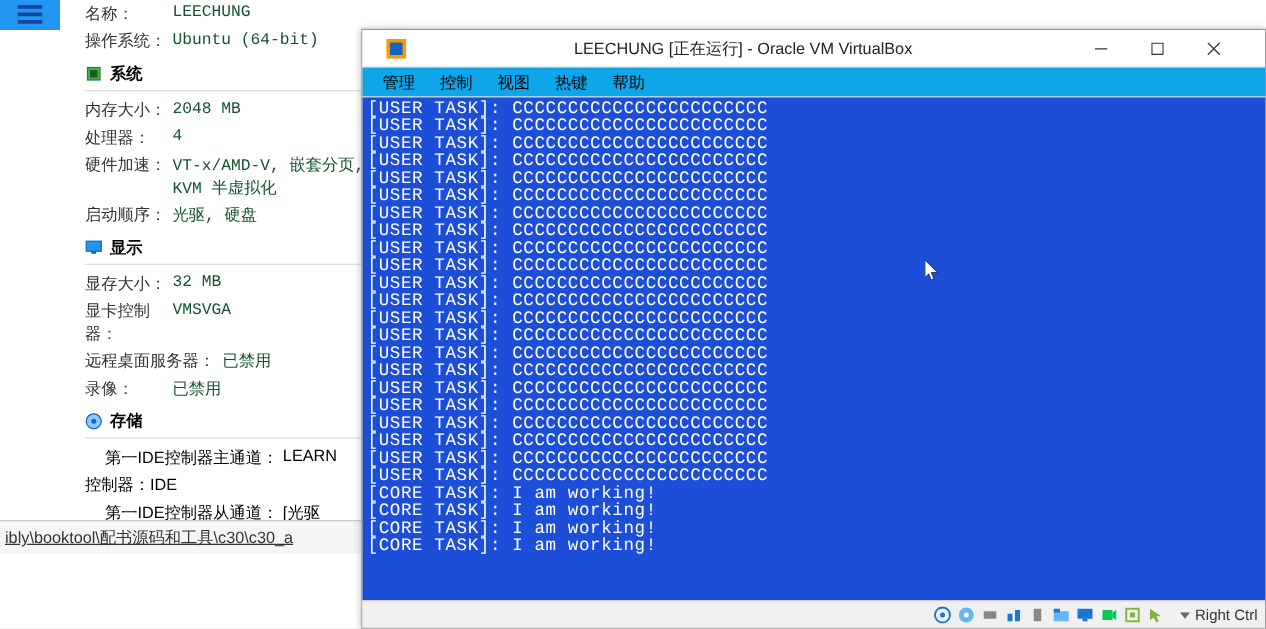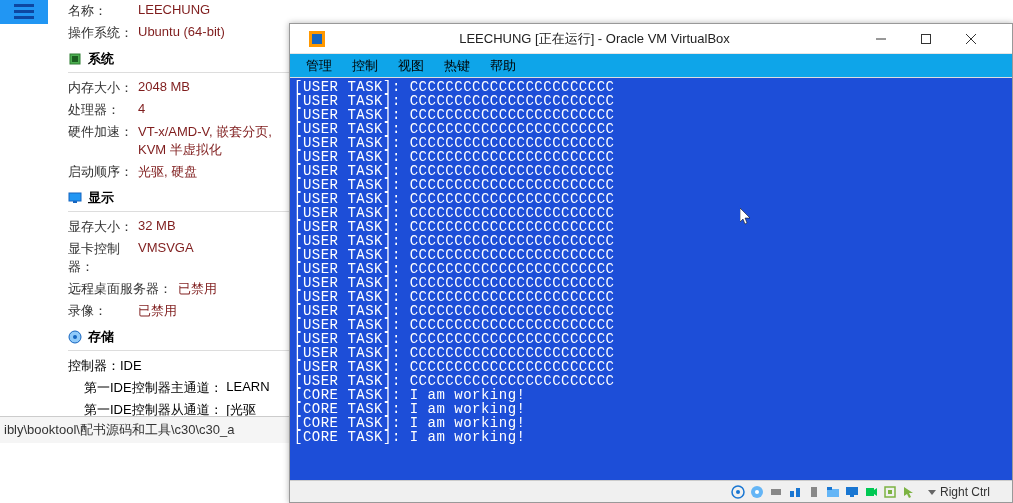--- a/index.html
+++ b/index.html
@@ -6,45 +6,45 @@
 body { font-family: "Microsoft YaHei", "SimSun", sans-serif; font-size: 12px; background: #fff; width: 1013px; height: 503px; overflow: hidden; position: relative; }
 
 .bg-left { position: absolute; left: 0; top: 0; width: 1013px; height: 503px; background: #fff; }
 
 .menu-icon { position: absolute; left: 0; top: 0; width: 48px; height: 24px; background: #2196f3; display: flex; align-items: center; justify-content: center; }
 .menu-icon svg { width: 20px; height: 16px; }
 
 .info-panel { position: absolute; left: 68px; top: 0; width: 225px; }
 .info-row { display: flex; padding: 2px 0; font-size: 13px; }
 .info-label { width: 70px; color: #333; }
-.info-value { flex: 1; color: #7f1d1d; font-family: Liberation Sans, sans-serif; }
+.info-value { flex: 1; color: #14532d; font-family: Liberation Mono, monospace; }
 
 .section-hdr { display: flex; align-items: center; gap: 6px; padding: 6px 0 4px 0; font-weight: bold; font-size: 13px; }
 .section-icon { width: 14px; height: 14px; display: inline-flex; align-items: center; justify-content: center; }
 .hr { border: none; border-top: 1px solid #ddd; margin-bottom: 4px; }
 
-.footer-path { position: absolute; left: 0; bottom: 60px; width: 290px; padding: 4px; font-size: 13px; color: #333; border-top: 1px solid #ccc; background: #f5f5f5; white-space: nowrap; overflow: hidden; }
+.footer-path { position: absolute; left: 0; bottom: 60px; width: 290px; padding: 4px; font-size: 13px; color: #333; border-top: 1px solid #ccc; background: #f5f5f5; white-space: nowrap; overflow: hidden; text-decoration: underline; }
 
 
 .vbox { position: absolute; left: 289px; top: 23px; width: 724px; height: 480px; background: #fff; border: 1px solid #999; box-shadow: 0 0 6px rgba(0,0,0,0.3); display: flex; flex-direction: column; }
 
 .titlebar { height: 30px; display: flex; align-items: center; padding: 0 19px; background: #fff; border-bottom: 1px solid #e5e5e5; text-align: center; }
 .tb-icon { width: 16px; height: 16px; margin-right: 6px; }
 .tb-title { flex: 1; font-size: 13px; color: #222; }
 .tb-btns { display: flex; gap: 0; }
 .tb-btn { width: 45px; height: 28px; display: flex; align-items: center; justify-content: center; cursor: pointer; color: #333; }
 
 .menubar { height: 24px; display: flex; align-items: flex-start; padding: 0 6px; gap: 0; font-size: 13px; background: #0ea5e9; border-bottom: 1px solid #ddd; }
 .menu-item { padding: 3px 10px; cursor: pointer; }
 
 .console { flex: 1; background: #1d4ed8; color: #fff; font-family: "Courier New", monospace; font-size: 14px; line-height: 14px; letter-spacing: 0.5px; padding: 2px 4px; overflow: hidden; position: relative; }
 .console-line { white-space: pre; }
 .cursor-ptr { position: absolute; width: 12px; height: 18px; pointer-events: none; }
 
-.statusbar { height: 22px; background: #f0f0f0; border-top: 1px solid #ccc; display: flex; align-items: center; justify-content: flex-end; padding: 0 22px; gap: 3px; font-size: 11px; }
+.statusbar { height: 22px; background: #f0f0f0; border-top: 1px solid #ccc; display: flex; align-items: center; justify-content: flex-end; padding: 0 6px; gap: 3px; font-size: 11px; }
 .sb-icon { width: 16px; height: 16px; display: flex; align-items: center; justify-content: center; color: #1976d2; }
 .sb-icon.gray { color: #888; }
 .sb-hostkey { margin-left: 6px; color: #333; font-size: 12px; display: flex; align-items: center; gap: 2px; }
 </style>
 </head>
 <body>
 
 <div class="bg-left">
 
   <div class="menu-icon">
@@ -122,24 +122,24 @@
     <div class="section-hdr">
       <span class="section-icon">
           <svg width="14" height="14" viewBox="0 0 14 14">
             <circle cx="7" cy="7" r="6" fill="#90caf9" stroke="#1565c0"></circle>
             <circle cx="7" cy="7" r="2" fill="#1565c0"></circle>
           </svg>
         </span>
       <span>存储</span>
     </div>
     <hr class="hr">
+    <div class="info-row" style="padding-left:16px"><span>第一IDE控制器主通道：</span>&nbsp;<span>LEARN</span></div>
     <div class="info-row">
         <span>控制器：IDE</span>
       </div>
-    <div class="info-row" style="padding-left:16px"><span>第一IDE控制器主通道：</span>&nbsp;<span>LEARN</span></div>
     <div class="info-row" style="padding-left:16px"><span>第一IDE控制器从通道：</span>&nbsp;<span>[光驱</span></div>
   </div>
 
   <div class="footer-path">ibly\booktool\配书源码和工具\c30\c30_a</div>
 </div>
 
 <div class="vbox">
 
   <div class="titlebar">
     <span class="tb-icon"><svg viewBox="0 0 16 16">

